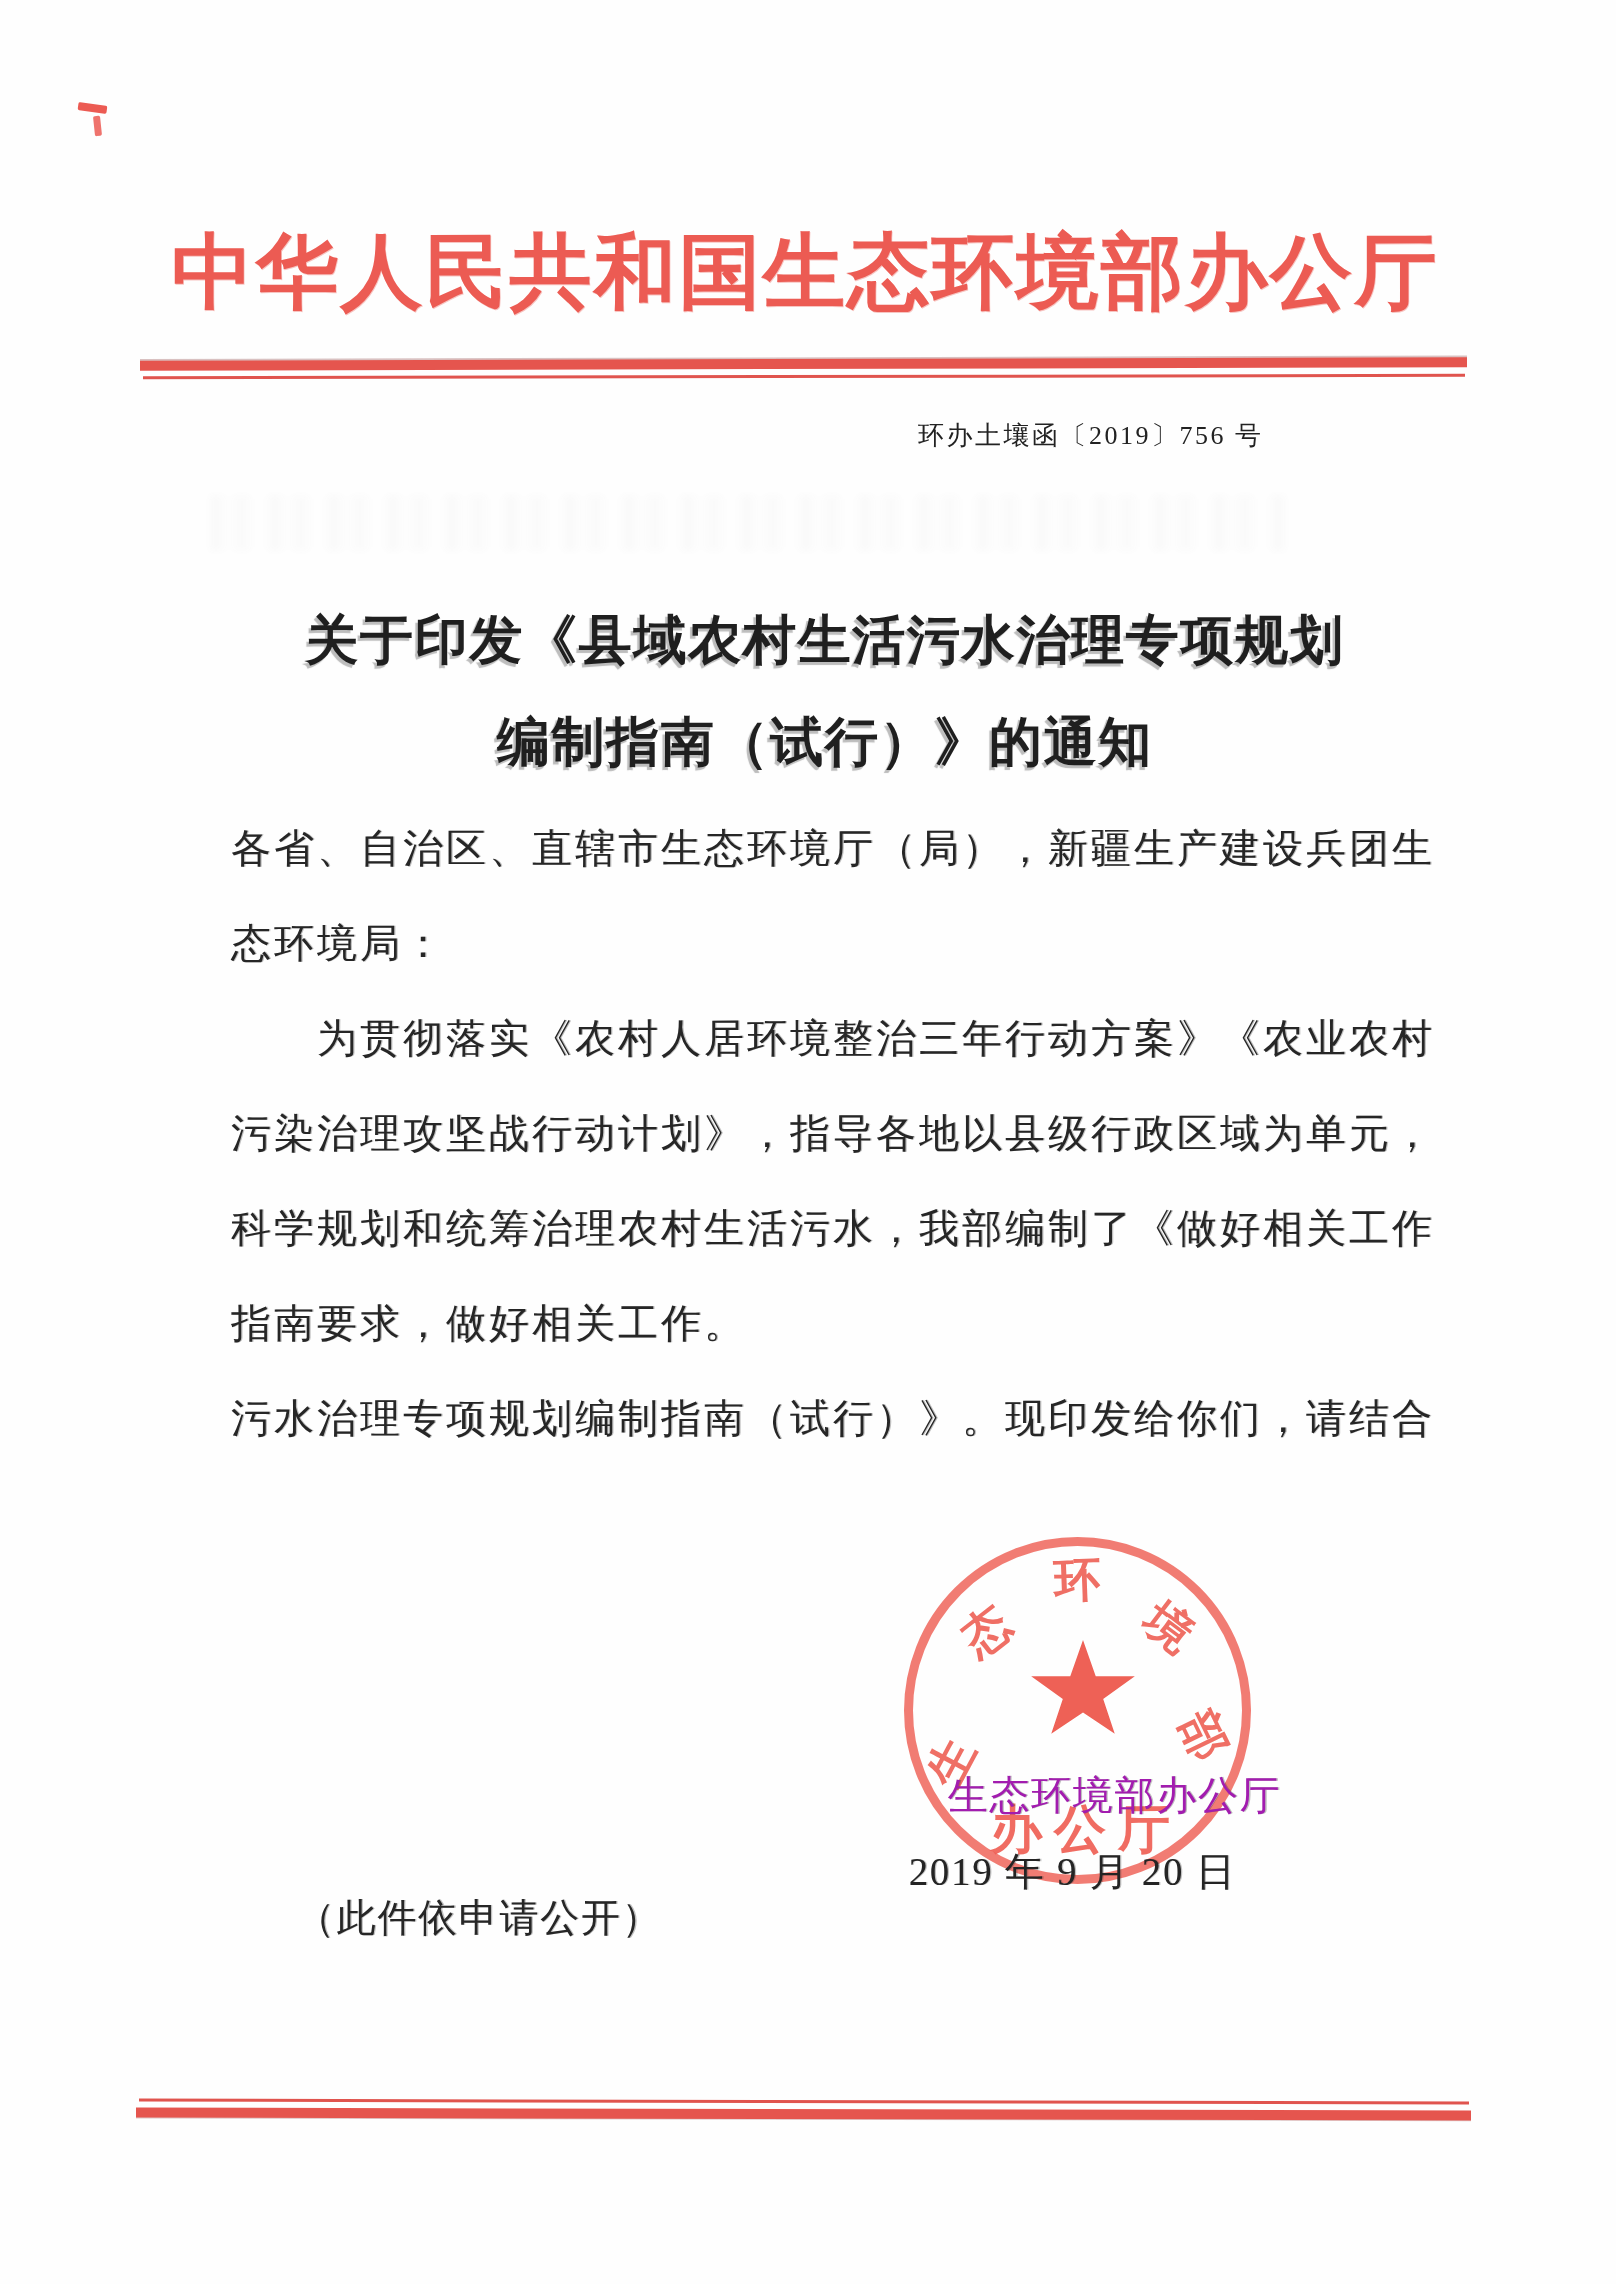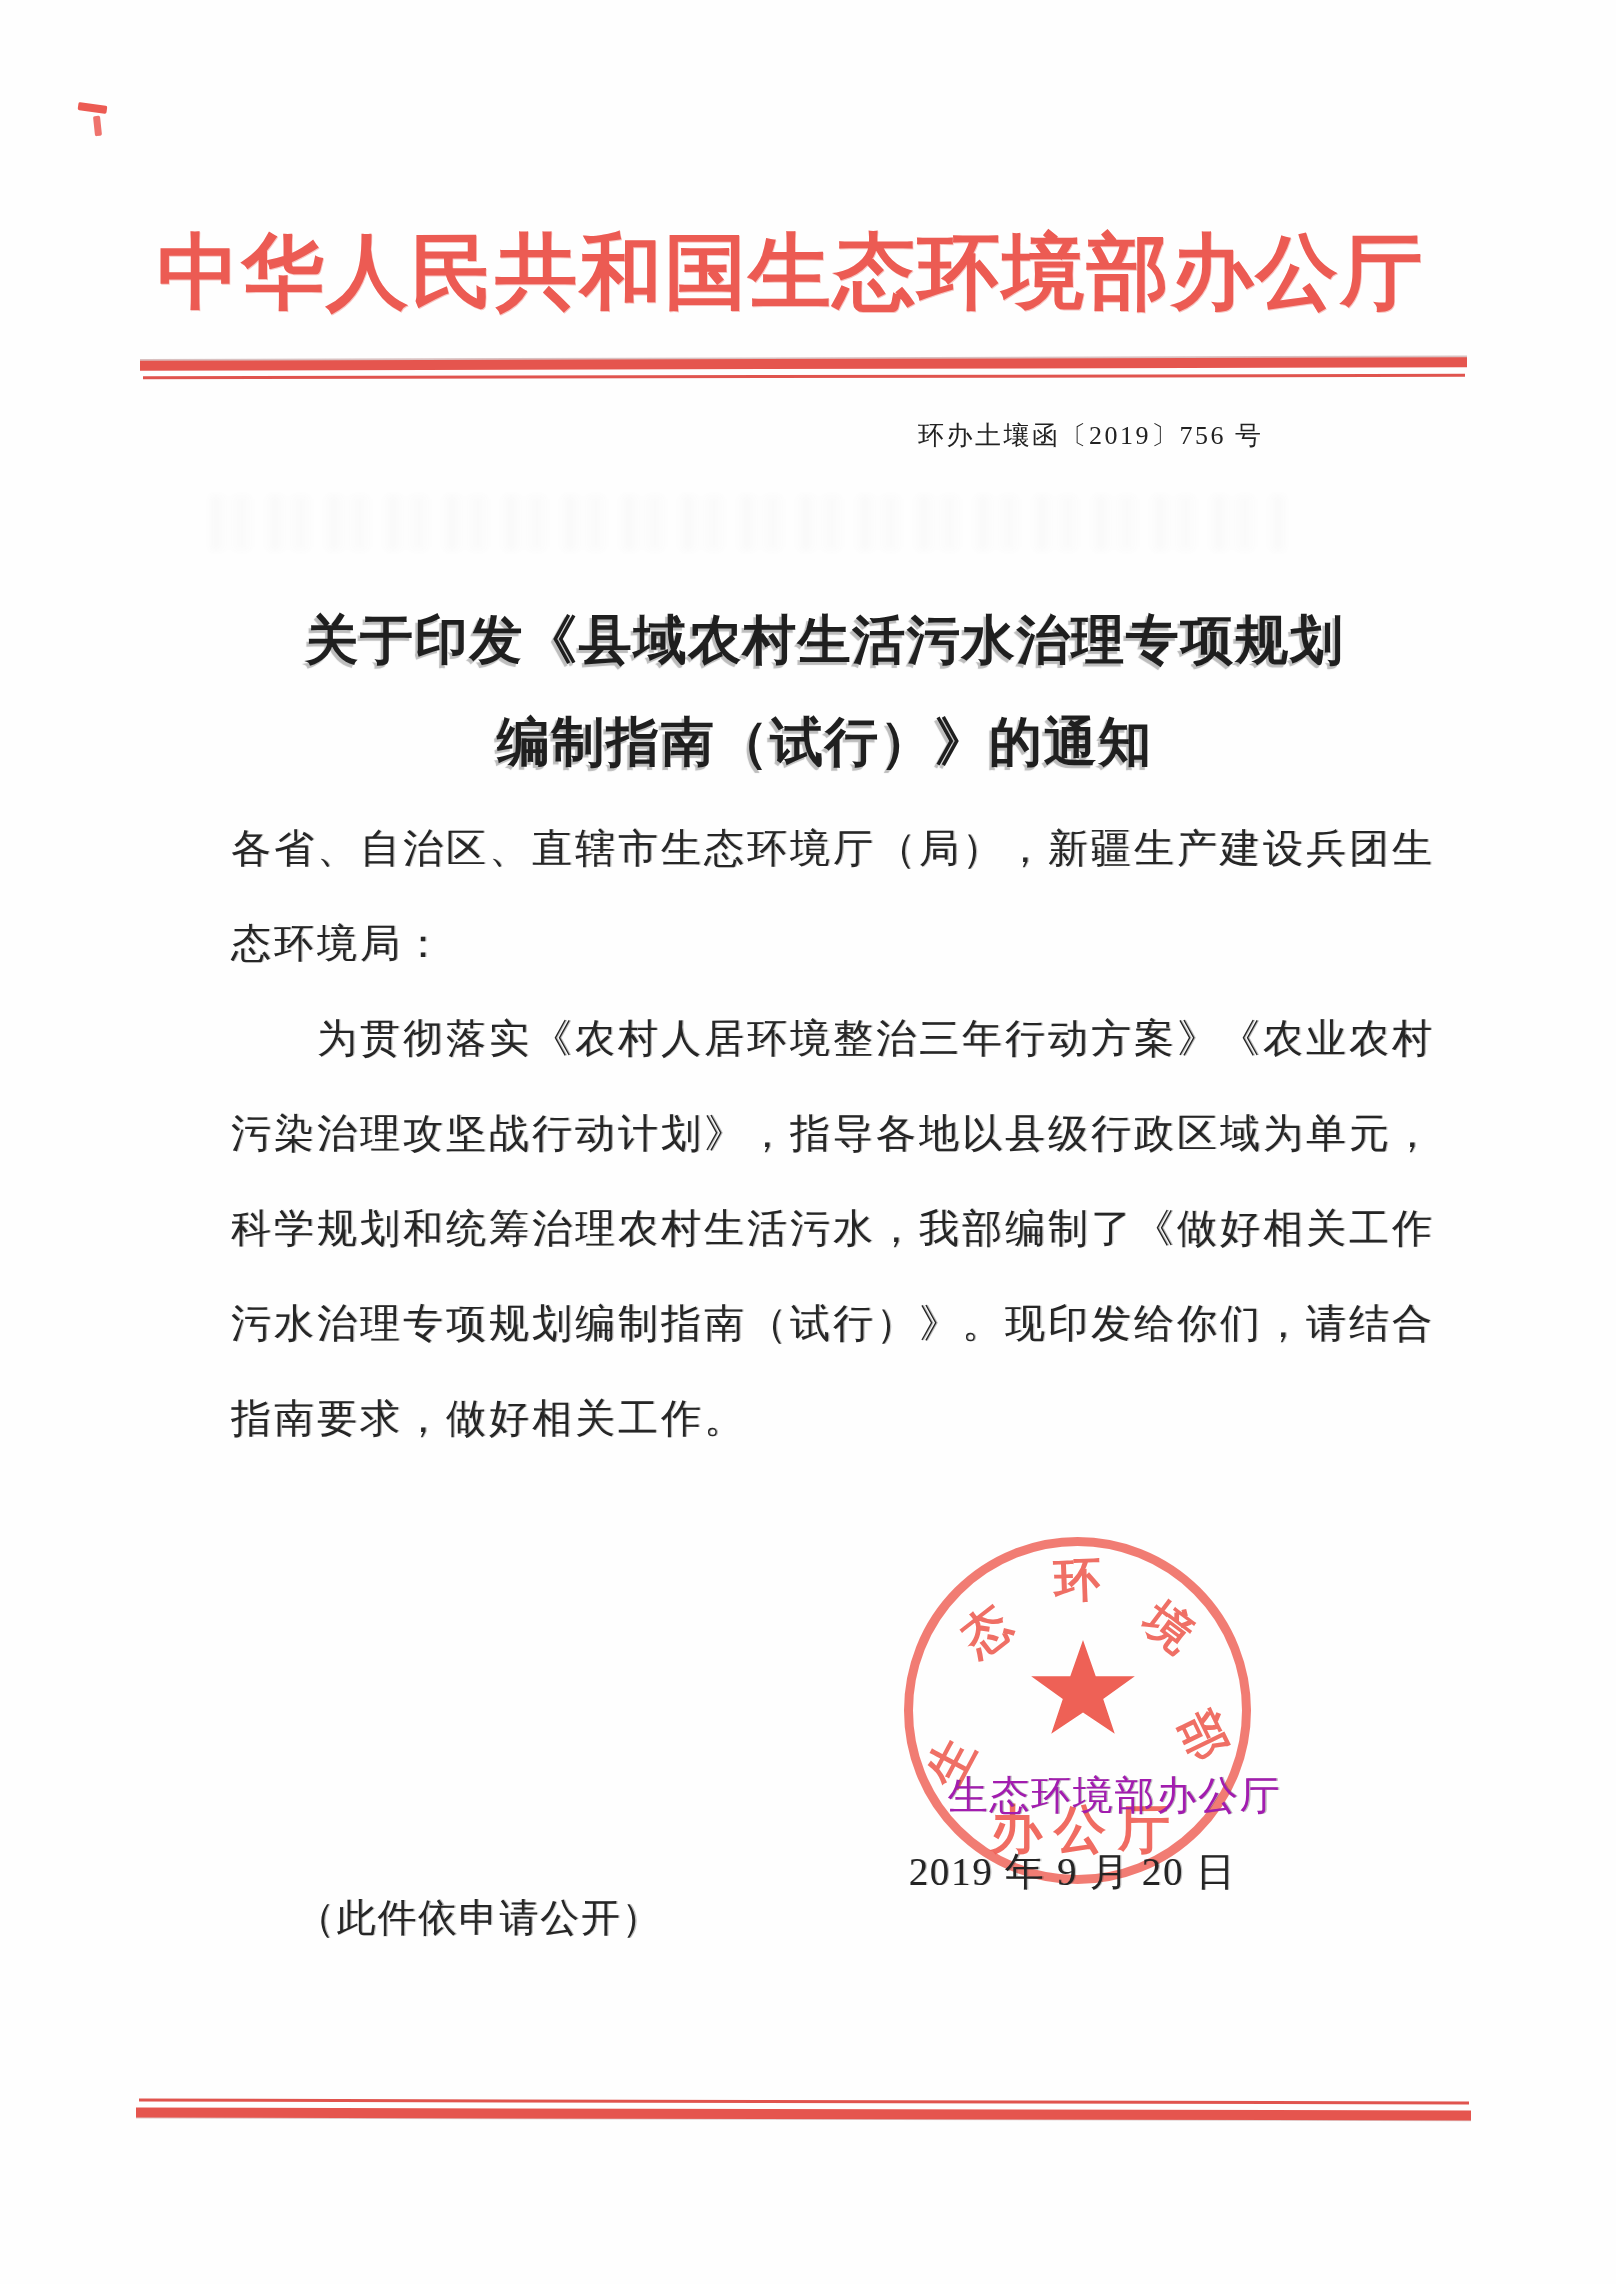--- a/index.html
+++ b/index.html
@@ -15,21 +15,21 @@
     overflow: hidden;
     font-family: "Liberation Serif", "DejaVu Serif", serif;
     color: #2a2a2a;
   }
   
   .header-title {
     position: absolute;
     left: 143px;
     top: 210px;
     width: 1296px;
-    text-align: center;
+    text-align: right;
     font-size: 82px;
     font-weight: bold;
     letter-spacing: 2.5px;
     line-height: 126px;
     color: #ec5b53;
     text-shadow: 0.8px 0.8px 0 rgba(236, 91, 83, 0.35);
     white-space: nowrap;
   }
   .rule-top-thick {
     position: absolute;
@@ -242,22 +242,22 @@
     <div>关于印发《县域农村生活污水治理专项规划</div>
     <div>编制指南（试行）》的通知</div>
   </div>
 
   <div class="body-text">
     <div class="body-line">各省、自治区、直辖市生态环境厅（局），新疆生产建设兵团生</div>
     <div class="body-line">态环境局：</div>
     <div class="body-line">　　为贯彻落实《农村人居环境整治三年行动方案》《农业农村</div>
     <div class="body-line">污染治理攻坚战行动计划》，指导各地以县级行政区域为单元，</div>
     <div class="body-line">科学规划和统筹治理农村生活污水，我部编制了《做好相关工作</div>
+    <div class="body-line">指南要求，做好相关工作。</div>
     <div class="body-line">污水治理专项规划编制指南（试行）》。现印发给你们，请结合</div>
-    <div class="body-line">指南要求，做好相关工作。</div>
   </div>
 
   <div class="seal">
     <div class="seal-star"></div>
     <span class="seal-ring-char ring-c0">生</span>
     <span class="seal-ring-char ring-c1">态</span>
     <span class="seal-ring-char ring-c2">环</span>
     <span class="seal-ring-char ring-c3">境</span>
     <span class="seal-ring-char ring-c4">部</span>
     <div class="seal-inner-text">办公厅</div>

